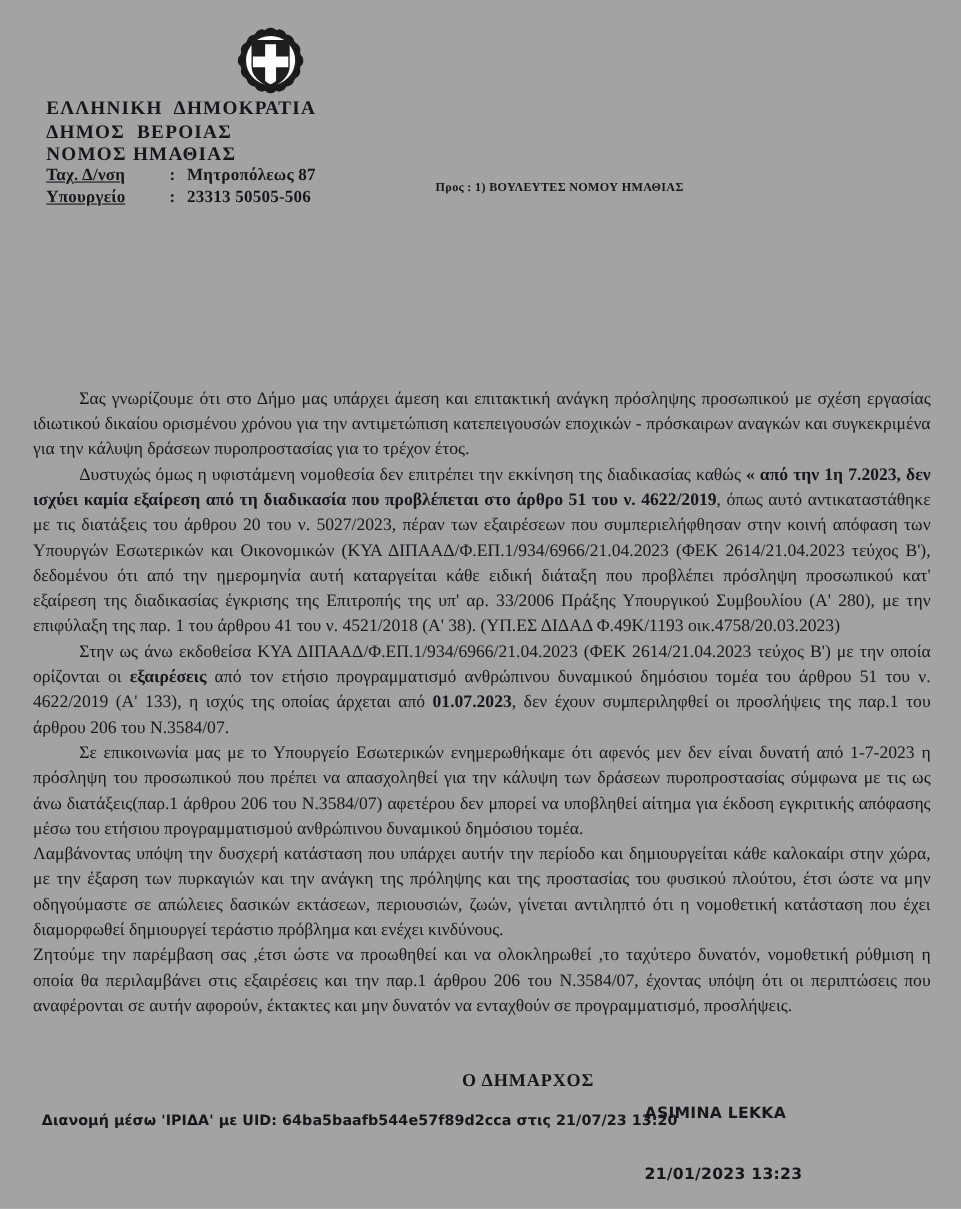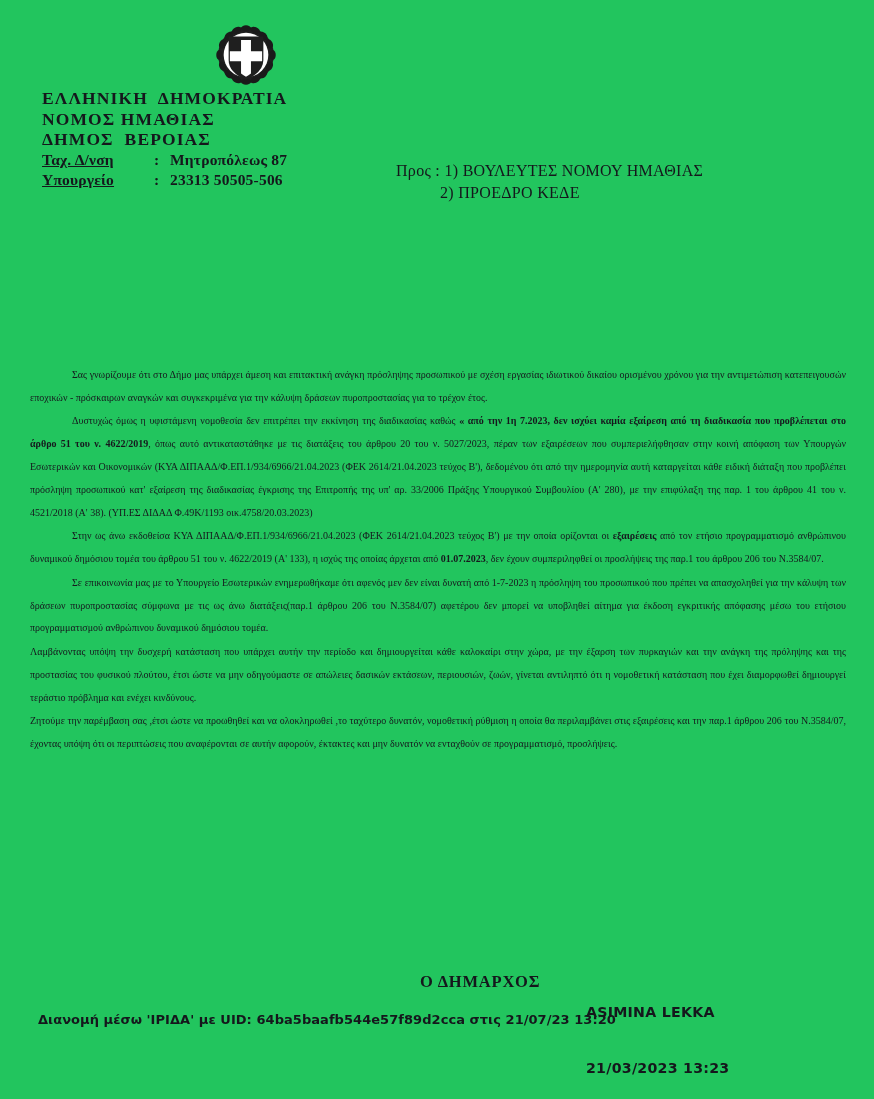--- a/index.html
+++ b/index.html
@@ -8,21 +8,21 @@
     background: #ffffff;
   }
   body {
     font-family: "Liberation Serif", "DejaVu Serif", serif;
     color: #111111;
   }
   #page {
     position: relative;
     width: 874px;
     height: 1099px;
-    background: #22c55e;
+    background: #a3a3a3;
     overflow: hidden;
   }
 
   
   #letterhead {
     position: absolute;
     left: 42px;
     top: 24px;
     width: 360px;
   }
@@ -56,35 +56,35 @@
   }
   .contact-label { width: 112px; text-decoration: underline; }
   .contact-colon { width: 16px; }
   .contact-value { white-space: pre; }
 
   
   #recipient {
     position: absolute;
     left: 396px;
     top: 160px;
-    font-weight: normal;
-    font-size: 16px;
+    font-weight: bold;
+    font-size: 11px;
     line-height: 22px;
     letter-spacing: 0.3px;
     color: #15171c;
   }
   #recipient .rcp-line2 { margin-left: 44px; }
 
   
   #body-text {
     position: absolute;
     left: 30px;
-    top: 364px;
+    top: 352px;
     width: 816px;
-    font-size: 10px;
+    font-size: 16px;
     line-height: 22.9px;
     text-align: justify;
     text-justify: inter-word;
     color: #16181d;
   }
   #body-text p {
     margin: 0 0 0.5px 0;
   }
   .indent { text-indent: 42px; }
   .b { font-weight: bold; }
@@ -159,38 +159,37 @@
           </g>
 
           <path d="M22 20 H78 V58 Q78 78 50 90 Q22 78 22 58 Z" fill="#1f1f1f"></path>
 
           <path d="M42 26 H58 V44 H76 V60 H58 V80 Q54 83 50 85 Q46 83 42 80 V60 H24 V44 H42 Z" fill="#ffffff"></path>
         </g>
       </svg>
     </div>
 
     <div class="org-line">ΕΛΛΗΝΙΚΗ  ΔΗΜΟΚΡΑΤΙΑ</div>
+    <div class="org-line">ΔΗΜΟΣ  ΒΕΡΟΙΑΣ</div>
     <div class="org-line">ΝΟΜΟΣ ΗΜΑΘΙΑΣ</div>
-    <div class="org-line">ΔΗΜΟΣ  ΒΕΡΟΙΑΣ</div>
 
     <div class="contact-row">
       <span class="contact-label">Ταχ. Δ/νση</span>
       <span class="contact-colon">:</span>
       <span class="contact-value">Μητροπόλεως 87</span>
     </div>
     <div class="contact-row">
       <span class="contact-label">Υπουργείο</span>
       <span class="contact-colon">:</span>
       <span class="contact-value">23313 50505-506</span>
     </div>
   </div>
 
   <div id="recipient">
     <div><span>Προς : </span><span>1) ΒΟΥΛΕΥΤΕΣ ΝΟΜΟΥ ΗΜΑΘΙΑΣ</span></div>
-    <div class="rcp-line2"><span>2) ΠΡΟΕΔΡΟ ΚΕΔΕ</span></div>
   </div>
 
   <div id="body-text">
 
     <p class="indent">Σας γνωρίζουμε ότι στο  Δήμο μας υπάρχει άμεση και επιτακτική ανάγκη πρόσληψης προσωπικού με σχέση εργασίας ιδιωτικού δικαίου ορισμένου χρόνου για την αντιμετώπιση κατεπειγουσών εποχικών - πρόσκαιρων αναγκών και συγκεκριμένα για την κάλυψη δράσεων πυροπροστασίας για το τρέχον έτος.</p>
 
     <p class="indent"><span>Δυστυχώς όμως η υφιστάμενη νομοθεσία δεν επιτρέπει την εκκίνηση της διαδικασίας καθώς  </span><span class="b">« από την 1η 7.2023, δεν ισχύει καμία εξαίρεση από τη διαδικασία που προβλέπεται στο άρθρο 51 του ν. 4622/2019</span><span>, όπως αυτό αντικαταστάθηκε με τις διατάξεις του άρθρου 20 του ν. 5027/2023, πέραν των εξαιρέσεων που συμπεριελήφθησαν στην κοινή απόφαση των Υπουργών Εσωτερικών και Οικονομικών (ΚΥΑ ΔΙΠΑΑΔ/Φ.ΕΠ.1/934/6966/21.04.2023 (ΦΕΚ 2614/21.04.2023 τεύχος Β'), δεδομένου ότι από την ημερομηνία αυτή καταργείται κάθε ειδική διάταξη που προβλέπει πρόσληψη προσωπικού κατ' εξαίρεση της διαδικασίας έγκρισης της Επιτροπής της υπ' αρ. 33/2006 Πράξης Υπουργικού Συμβουλίου (Α' 280), με την επιφύλαξη της παρ. 1 του άρθρου 41 του ν. 4521/2018 (Α'  38). (ΥΠ.ΕΣ ΔΙΔΑΔ Φ.49Κ/1193 οικ.4758/20.03.2023)</span></p>
 
     <p class="indent"><span>Στην ως άνω εκδοθείσα ΚΥΑ ΔΙΠΑΑΔ/Φ.ΕΠ.1/934/6966/21.04.2023 (ΦΕΚ 2614/21.04.2023 τεύχος Β') με την οποία ορίζονται οι </span><span class="b">εξαιρέσεις</span><span> από τον ετήσιο προγραμματισμό ανθρώπινου δυναμικού δημόσιου τομέα του άρθρου 51 του ν. 4622/2019 (Α' 133), η ισχύς της οποίας άρχεται από </span><span class="b">01.07.2023</span><span>, δεν έχουν συμπεριληφθεί οι προσλήψεις της παρ.1 του  άρθρου 206 του Ν.3584/07.</span></p>
 
@@ -198,19 +197,19 @@
 
     <p>Λαμβάνοντας υπόψη την δυσχερή κατάσταση που υπάρχει αυτήν την περίοδο και δημιουργείται κάθε καλοκαίρι στην χώρα, με την  έξαρση των πυρκαγιών και την ανάγκη της πρόληψης και της προστασίας του φυσικού πλούτου, έτσι ώστε να μην οδηγούμαστε σε απώλειες δασικών εκτάσεων, περιουσιών, ζωών, γίνεται αντιληπτό ότι η νομοθετική κατάσταση που έχει διαμορφωθεί δημιουργεί τεράστιο πρόβλημα και ενέχει κινδύνους.</p>
 
     <p>Ζητούμε την παρέμβαση σας ,έτσι ώστε να προωθηθεί και να ολοκληρωθεί ,το ταχύτερο δυνατόν, νομοθετική ρύθμιση η οποία θα περιλαμβάνει στις εξαιρέσεις και την παρ.1 άρθρου 206 του Ν.3584/07, έχοντας υπόψη ότι οι περιπτώσεις  που αναφέρονται σε αυτήν αφορούν, έκτακτες και μην δυνατόν να ενταχθούν σε προγραμματισμό, προσλήψεις.</p>
   </div>
 
   <div id="closing-title">Ο ΔΗΜΑΡΧΟΣ</div>
 
   <div id="esign">
     <div>ASIMINA LEKKA</div>
-    <div>21/03/2023 13:23</div>
+    <div>21/01/2023 13:23</div>
     
   </div>
 
   <div id="distribution">Διανομή μέσω 'ΙΡΙΔΑ' με UID: 64ba5baafb544e57f89d2cca στις 21/07/23 13:20</div>
 
 </div>
 
 </body></html>

